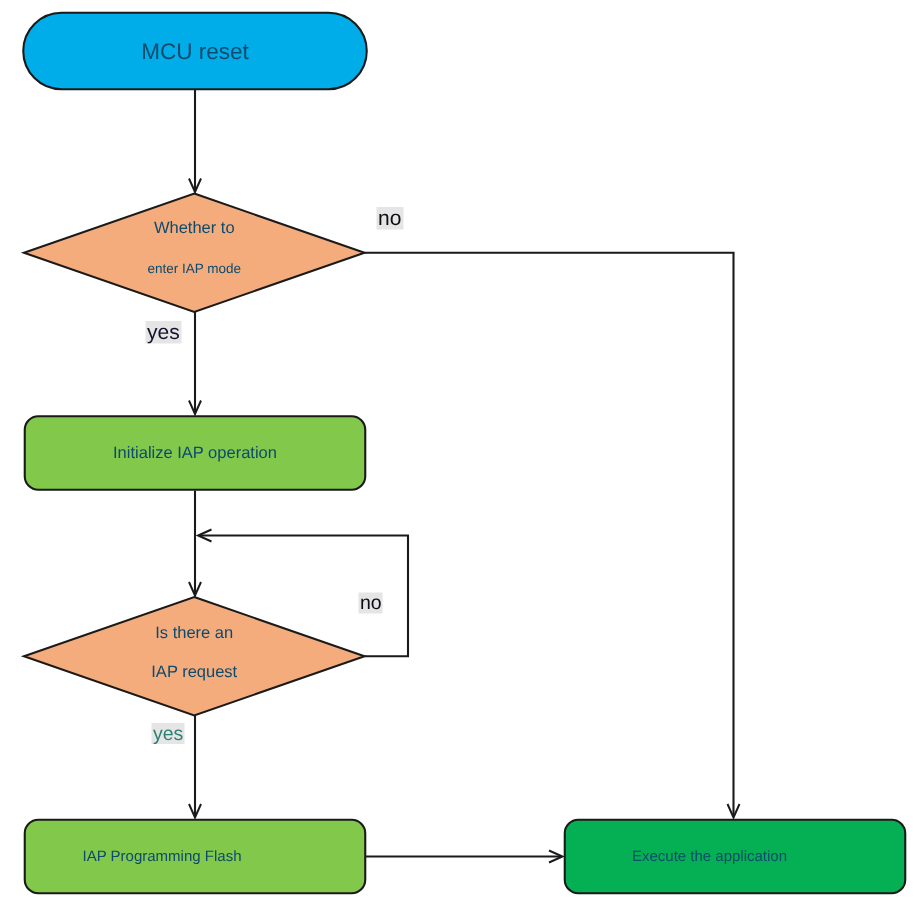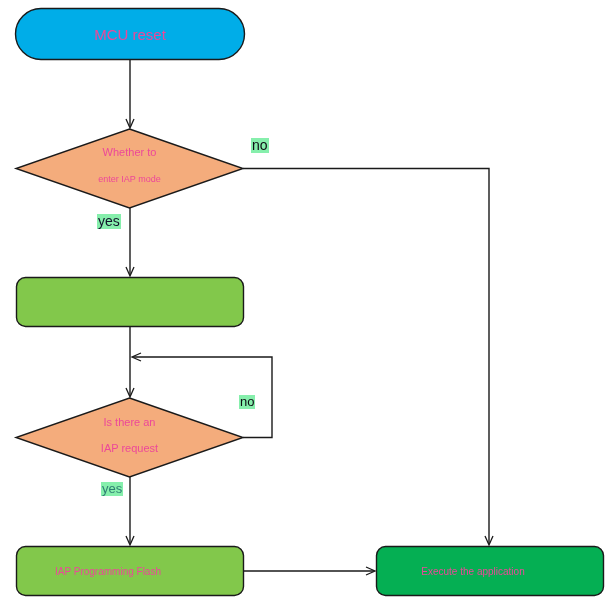--- a/index.html
+++ b/index.html
@@ -22,26 +22,26 @@
     width: 609px;
     height: 606px;
   }
   .node-label {
     position: absolute;
     display: flex;
     align-items: center;
     justify-content: center;
     text-align: center;
     pointer-events: none;
-    color: #ec4899;
+    color: #0c4a6e;
     white-space: nowrap;
   }
   .edge-label {
     position: absolute;
-    background: #86efac;
+    background: #e5e5e5;
     padding: 0 1px;
     line-height: 1.1;
     white-space: nowrap;
   }
 </style>
 </head>
 <body>
 
 <div id="canvas">
 
@@ -80,20 +80,21 @@
     <path d="M130,477 L130,544" fill="none" stroke="#1a1a1a" stroke-width="1.4" marker-end="url(#arrow)"></path>
 
     <path d="M244,571 L374,571" fill="none" stroke="#1a1a1a" stroke-width="1.4" marker-end="url(#arrow)"></path>
   </svg>
 
   <div class="node-label" style="left:15px; top:8px; width:230px; height:52px; font-size:15px;">MCU reset</div>
 
   <div class="node-label" style="left:16px; top:144px; width:227px; height:16px; font-size:11px;">Whether to</div>
   <div class="node-label" style="left:16px; top:172px; width:227px; height:14px; font-size:9px;">enter IAP mode</div>
 
+  <div class="node-label" style="left:16px; top:277px; width:228px; height:50px; font-size:11px;">Initialize IAP operation</div>
 
   <div class="node-label" style="left:16px; top:440px; width:227px; height:16px; font-size:11px;">IAP request</div>
   <div class="node-label" style="left:16px; top:414px; width:227px; height:16px; font-size:11px;">Is there an</div>
 
   <div class="node-label" style="left:16px; top:546px; width:184px; height:50px; font-size:10px;">IAP Programming Flash</div>
 
   <div class="node-label" style="left:359px; top:546px; width:228px; height:50px; font-size:10px;">Execute the application</div>
 
   <div class="edge-label" style="left:251px; top:138px; font-size:14px; color:#0d0d14;">no</div>
 

